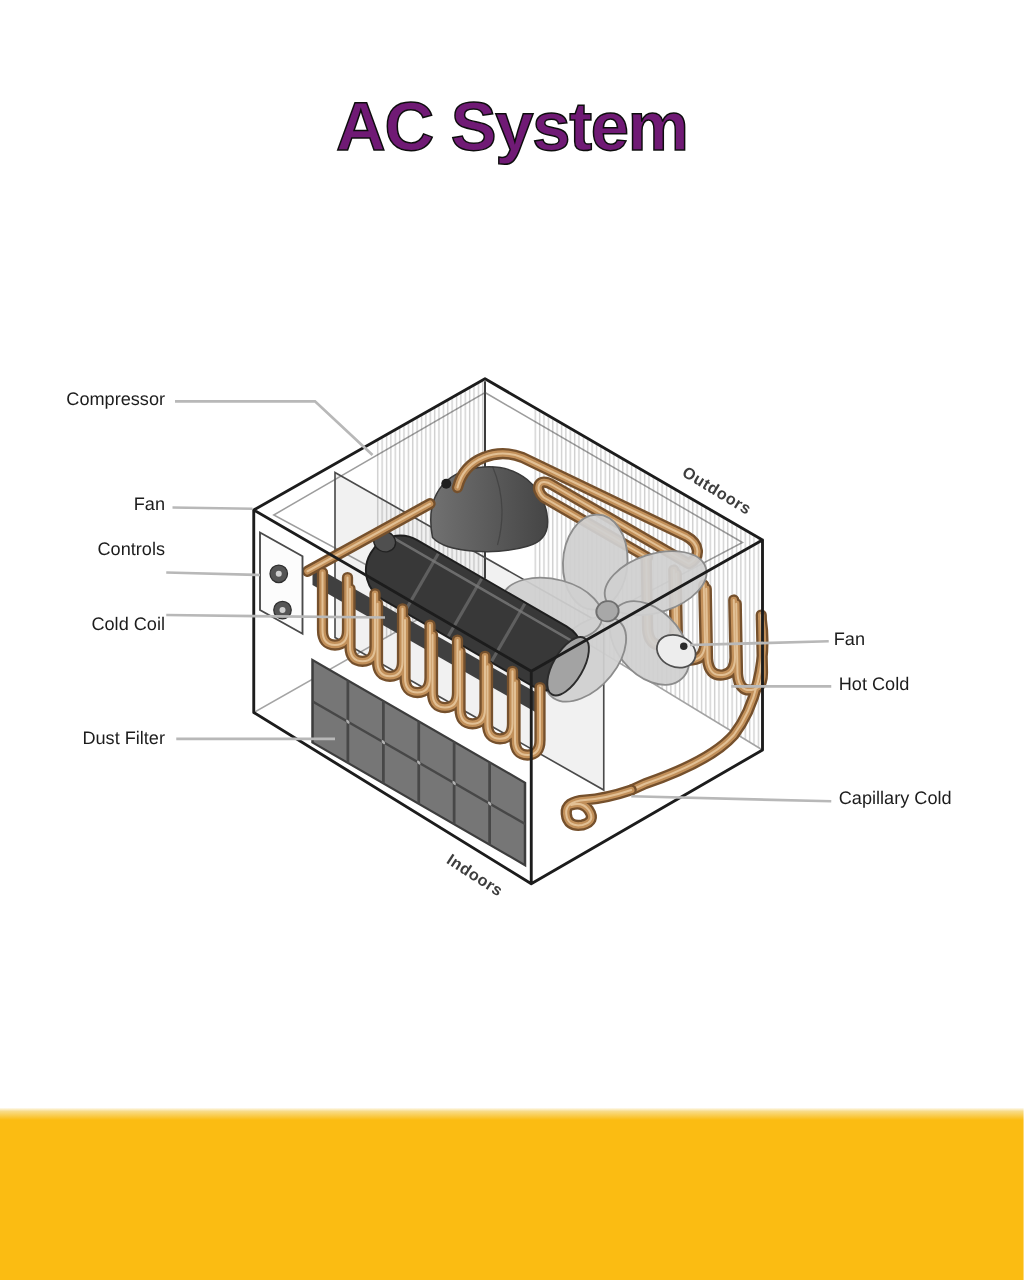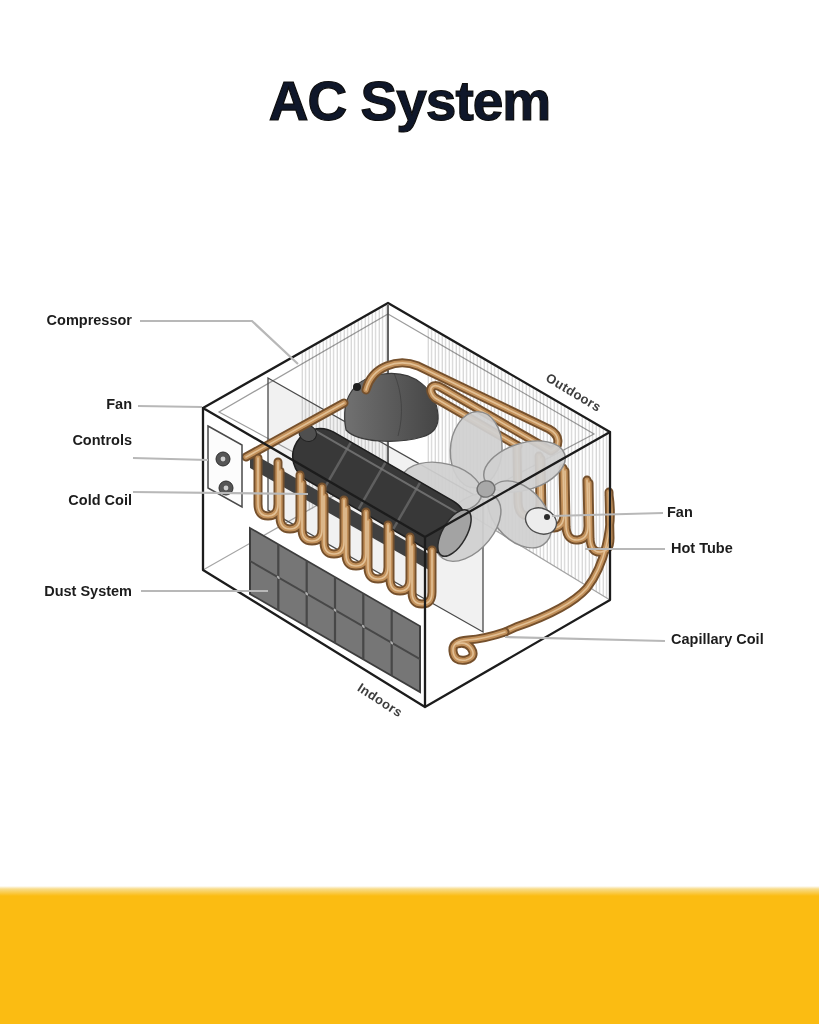--- a/index.html
+++ b/index.html
@@ -13,28 +13,28 @@
   html,body{margin:0;padding:0;}
   body{
     width:819px;height:1024px;position:relative;overflow:hidden;
     background:#ffffff;
     font-family:"Liberation Sans","DejaVu Sans",sans-serif;
   }
   .page-title{
     position:absolute;top:68px;left:0;right:0;margin:0;
     text-align:center;
     font-size:55px;line-height:1.2;font-weight:bold;letter-spacing:-1px;
-    color:#0f172a;
+    color:#701a75;
     -webkit-text-stroke:1.2px #0d0d0d;
   }
   .stage{position:absolute;left:0;top:0;width:819px;height:1024px;}
   .stage svg{position:absolute;left:0;top:0;}
   .part-label{
     position:absolute;
-    font-size:14.5px;font-weight:bold;line-height:17px;
+    font-size:14.5px;font-weight:normal;line-height:17px;
     color:var(--ink);
     white-space:nowrap;
   }
   .part-label.left{text-align:right;right:687px;}
   .rot-label{
     position:absolute;
     font-size:13px;font-weight:bold;letter-spacing:.4px;
     color:#3d3d3d;white-space:nowrap;
     transform-origin:0 0;
   }
@@ -193,22 +193,22 @@
       <path class="leader" d="M552,516 L663,513"></path>
       <path class="leader" d="M585,549 L665,549"></path>
       <path class="leader" d="M505,637 L665,641"></path>
     </g>
   </svg>
 
   <div class="part-label left" style="top:312px">Compressor</div>
   <div class="part-label left" style="top:396px">Fan</div>
   <div class="part-label left" style="top:432px">Controls</div>
   <div class="part-label left" style="top:492px">Cold Coil</div>
-  <div class="part-label left" style="top:583px">Dust System</div>
+  <div class="part-label left" style="top:583px">Dust Filter</div>
   <div class="part-label" style="left:667px;top:504px">Fan</div>
-  <div class="part-label" style="left:671px;top:540px">Hot Tube</div>
-  <div class="part-label" style="left:671px;top:631px">Capillary Coil</div>
+  <div class="part-label" style="left:671px;top:540px">Hot Cold</div>
+  <div class="part-label" style="left:671px;top:631px">Capillary Cold</div>
 
   <div class="rot-label outdoors">Outdoors</div>
   <div class="rot-label indoors">Indoors</div>
 
   <div class="accent-band"></div>
 </div>
 
 </body></html>

